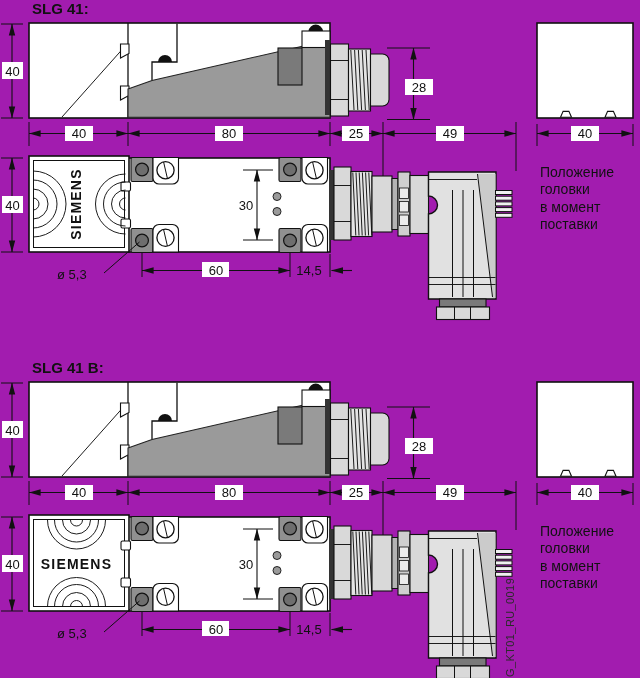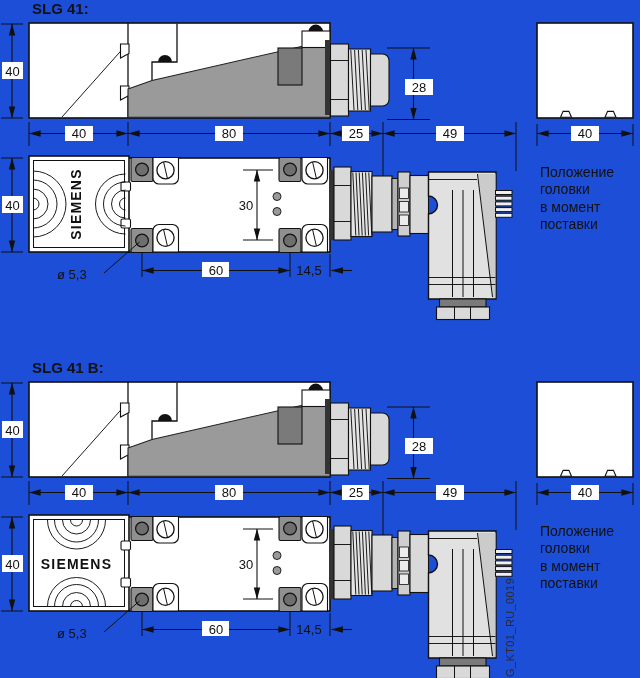--- a/index.html
+++ b/index.html
@@ -1,16 +1,16 @@
 <!DOCTYPE html>
 <html><head>
 <meta charset="utf-8">
 <style>
   html,body{margin:0;padding:0;background:#fff;}
-  .stage{position:relative;width:640px;height:678px;background:#1d4ed8;overflow:hidden;}
+  .stage{position:relative;width:640px;height:678px;background:#a21caf;overflow:hidden;}
   svg{display:block;}
   .ol{fill:#fff;stroke:#111;stroke-width:1.6;}
   .ln{stroke:#111;stroke-width:1.3;fill:none;}
   .th{stroke:#111;stroke-width:0.95;fill:none;}
   .tick{stroke:#111;stroke-width:1;fill:none;}
   .dim{stroke:#111;stroke-width:1.1;fill:none;marker-start:url(#arr);marker-end:url(#arr);}
   .dime{stroke:#111;stroke-width:1.1;fill:none;marker-end:url(#arr);}
   .wedge{fill:#9a9a9a;stroke:#222;stroke-width:1.1;}
   .dark{fill:#7a7a7a;stroke:#111;stroke-width:1.1;}
   .blk{fill:#111;stroke:none;}

